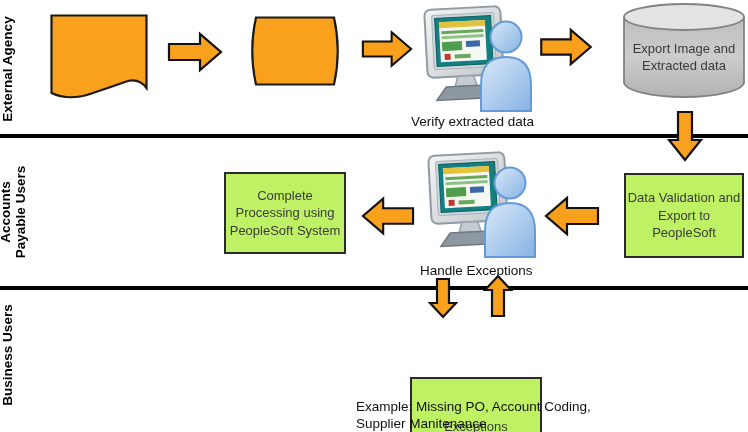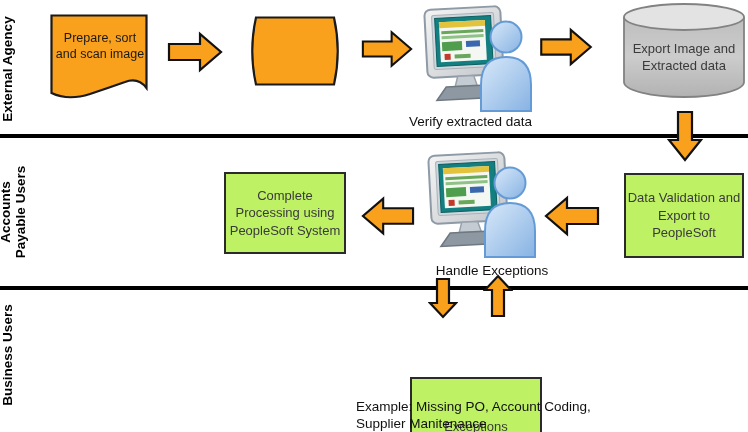--- a/index.html
+++ b/index.html
@@ -15,21 +15,21 @@
   .shape-text{
     position:absolute;display:flex;align-items:center;justify-content:center;
     text-align:center;font-size:12.5px;line-height:1.32;color:#1a1a1a;
   }
   .blue-box{
     position:absolute;background:#bef264;border:2px solid #2b2b2b;
     display:flex;align-items:center;justify-content:center;text-align:center;
     font-size:13px;line-height:1.35;color:#3a3a3a;box-sizing:border-box;
   }
   .icon-label{
-    position:absolute;text-align:center;font-size:13.5px;color:#111;
+    position:absolute;text-align:left;font-size:13.5px;color:#111;margin-left:8px;
   }
   .note{
     position:absolute;font-size:13.5px;line-height:1.25;color:#111;
   }
   .abs{position:absolute;}
   svg{display:block;}
   .defs-holder{position:absolute;width:0;height:0;overflow:hidden;}
 </style>
 </head>
 <body>
@@ -78,21 +78,20 @@
   <div class="lane-divider" style="top:134px;"></div>
   <div class="lane-divider" style="top:286px;"></div>
 
   <div class="lane-label" style="left:-46px;top:55px;width:120px;height:28px;">External Agency</div>
   <div class="lane-label" style="left:-44px;top:196px;width:116px;height:32px;">Accounts Payable Users</div>
   <div class="lane-label" style="left:-46px;top:341px;width:120px;height:28px;">Business Users</div>
 
   <svg class="abs" style="left:50px;top:14px;" width="100" height="88" viewBox="0 0 100 88">
     <path d="M1.5,1.5 H96.5 V74 Q88,63 75,68 Q58,74 40,80 Q18,87 1.5,79 Z" fill="#F9A01C" stroke="#1a1a1a" stroke-width="2.2"></path>
   </svg>
-  <div class="shape-text" style="left:54px;top:20px;width:92px;height:52px;">Prepare, sort and scan image</div>
 
   <svg class="abs" style="left:167px;top:31px;" width="56" height="42" viewBox="0 0 56 42">
     <path d="M2,13 H33 V3 L54,21 L33,39 V29 H2 Z" fill="#F9A01C" stroke="#111" stroke-width="2.2"></path>
   </svg>
 
   <svg class="abs" style="left:245px;top:16px;" width="100" height="70" viewBox="0 0 100 70">
     <path d="M11,1.5 H89 Q96.5,35 89,68.5 H11 Q3.5,35 11,1.5 Z" fill="#F9A01C" stroke="#1a1a1a" stroke-width="2.2"></path>
   </svg>
 
   <svg class="abs" style="left:361px;top:29px;" width="52" height="40" viewBox="0 0 56 42">

